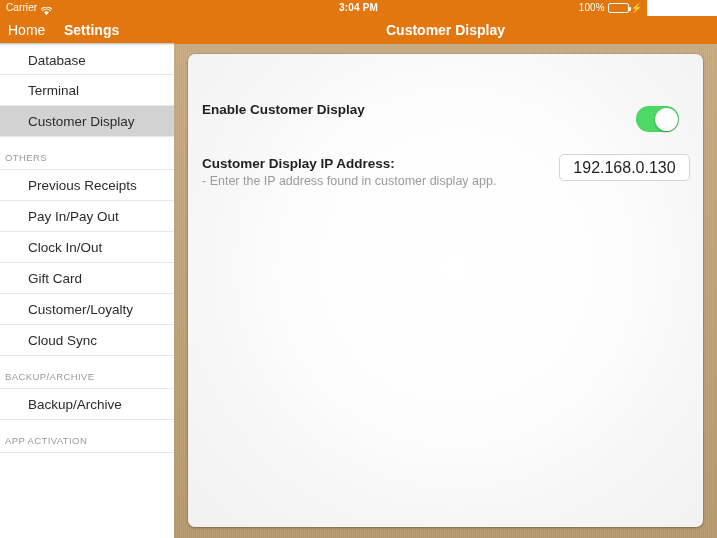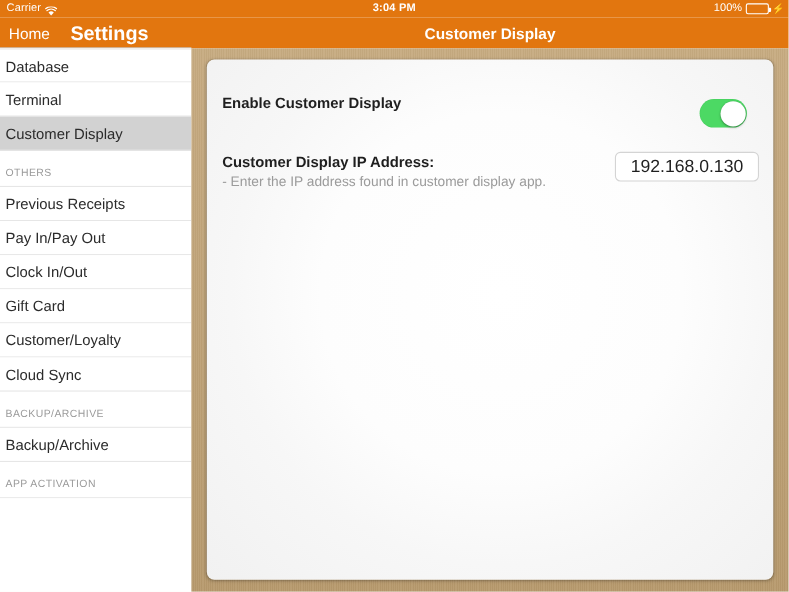--- a/index.html
+++ b/index.html
@@ -16,21 +16,21 @@
     position: relative;
     width: 717px;
     height: 538px;
     overflow: hidden;
   }
 
   
   .statusbar {
     position: absolute;
     top: 0; left: 0;
-    width: 717px;
+    width: 647px;
     height: 16px;
     background: #e2760f;
     color: #ffffff;
     font-size: 10px;
     line-height: 16px;
   }
   .sb-left {
     position: absolute;
     left: 6px; top: 0;
     display: flex;
@@ -94,21 +94,21 @@
     left: 8px; top: 0;
     height: 28px; line-height: 28px;
     color: #ffffff;
     font-size: 14px;
   }
   .nav-settings {
     position: absolute;
     left: 64px; top: 0;
     height: 28px; line-height: 28px;
     color: #ffffff;
-    font-size: 18px;
+    font-size: 14px;
     font-weight: bold;
   }
   .nav-title {
     position: absolute;
     left: 174px; top: 0;
     width: 543px; height: 28px;
     line-height: 28px;
     text-align: center;
     color: #ffffff;
     font-size: 14px;
@@ -126,21 +126,21 @@
     position: absolute;
     left: 0; top: 44px;
     width: 174px; height: 494px;
     background: #ffffff;
     overflow: hidden;
   }
   .sb-row {
     position: relative;
     height: 31px;
     line-height: 31px;
-    padding-left: 5px;
+    padding-left: 28px;
     font-size: 13.5px;
     color: #2b2b2b;
     border-bottom: 1px solid #e6e6e6;
     background: #ffffff;
     white-space: nowrap;
   }
   .sb-row:first-child { border-top: 1px solid #e6e6e6; }
   .sb-row.selected { background: #d2d2d2; }
   .sb-section {
     height: 33px;
@@ -185,20 +185,21 @@
       radial-gradient(circle at 52% 45%, #ffffff 0%, #fdfdfd 44%, #f7f7f7 66%, #f1f1f1 100%);
     box-shadow: 0 1px 3px rgba(0,0,0,0.28), 0 0 0 0.5px rgba(0,0,0,0.10);
     overflow: hidden;
   }
 
   
   .srow {
     position: absolute;
     left: 0;
     width: 515px;
+    margin-top: 16px;
   }
   .srow-texts {
     position: absolute;
     left: 14px; top: 0;
   }
   .srow-title {
     font-size: 13.5px;
     font-weight: bold;
     color: #1f1f1f;
     white-space: nowrap;

